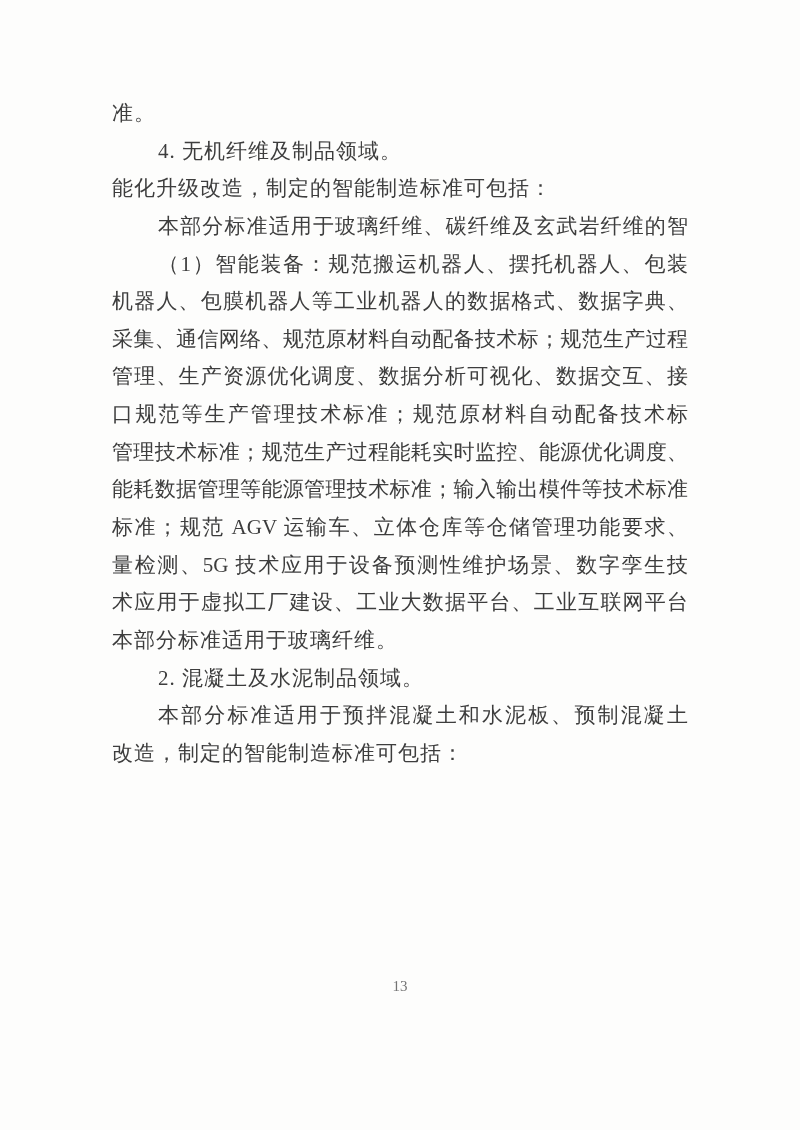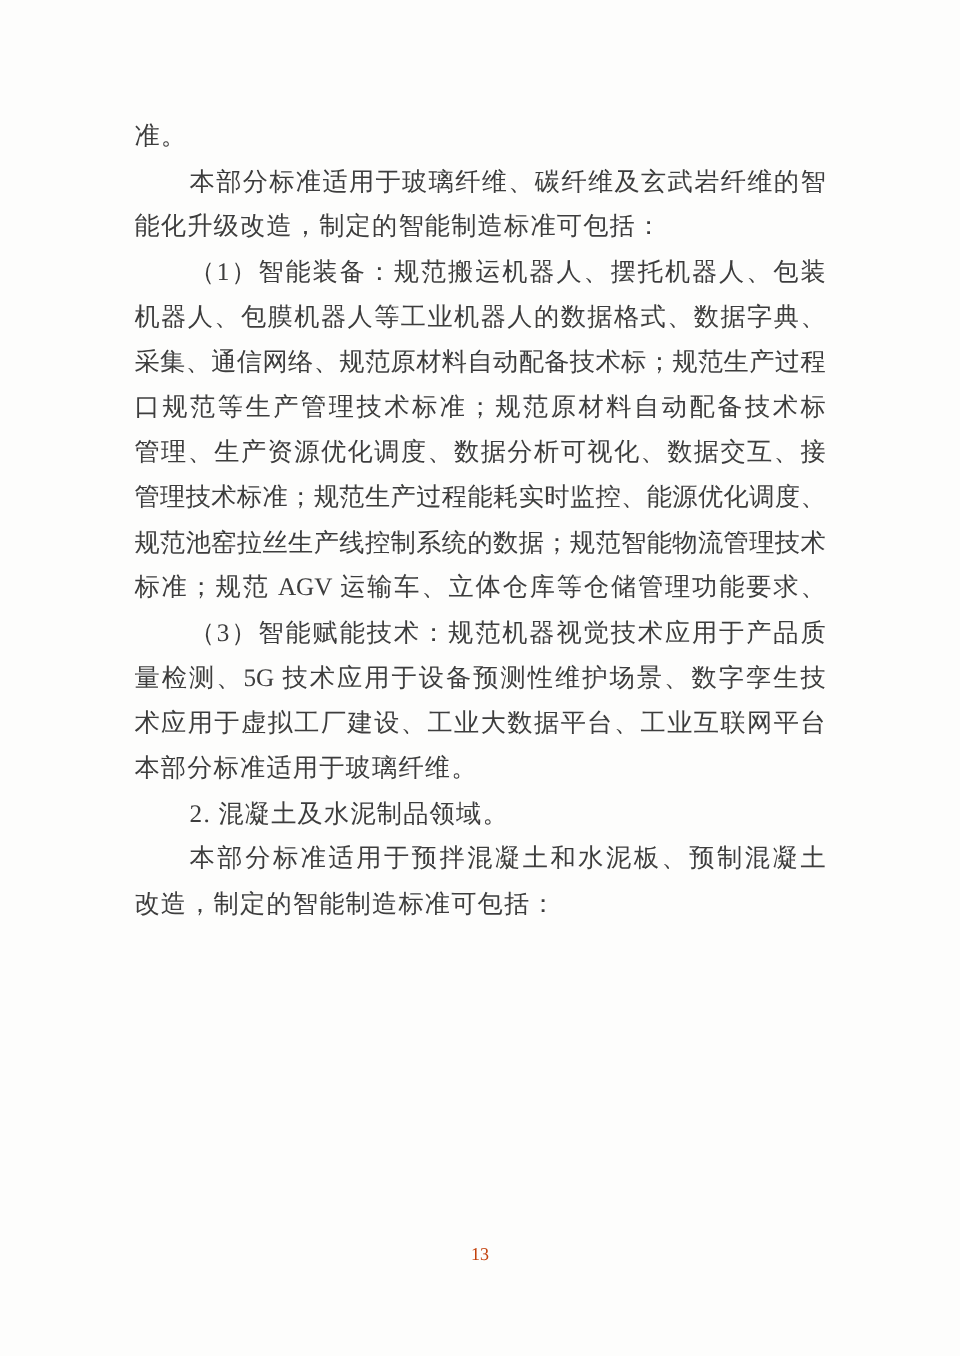--- a/index.html
+++ b/index.html
@@ -36,44 +36,44 @@
     text-align: justify;
     text-align-last: justify;
   }
   
   .line.i {
     text-indent: 46px;
   }
   .footer {
     position: absolute;
     left: 0;
-    top: 1038px;
+    top: 978px;
     width: 800px;
     text-align: center;
     font-size: 15px;
-    color: #c2410c;
+    color: #737373;
   }
 </style>
 </head>
 <body>
 
 <div class="page">
   <div class="content">
     <div class="line">准。</div>
+    <div class="line i">4. 无机纤维及制品领域。</div>
+    <div class="line">能化升级改造，制定的智能制造标准可包括：</div>
     <div class="line j i">本部分标准适用于玻璃纤维、碳纤维及玄武岩纤维的智</div>
-    <div class="line">能化升级改造，制定的智能制造标准可包括：</div>
     <div class="line j i">（1）智能装备：规范搬运机器人、摆托机器人、包装</div>
     <div class="line j">机器人、包膜机器人等工业机器人的数据格式、数据字典、</div>
     <div class="line j">采集、通信网络、规范原材料自动配备技术标；规范生产过程</div>
+    <div class="line j">管理、生产资源优化调度、数据分析可视化、数据交互、接</div>
     <div class="line j">口规范等生产管理技术标准；规范原材料自动配备技术标</div>
-    <div class="line j">管理、生产资源优化调度、数据分析可视化、数据交互、接</div>
     <div class="line j">管理技术标准；规范生产过程能耗实时监控、能源优化调度、</div>
-    <div class="line j">规范池窑拉丝生产线控制系统的数据；规范智能物流管理技术</div>
+    <div class="line j">能耗数据管理等能源管理技术标准；输入输出模件等技术标准</div>
     <div class="line j">标准；规范 AGV 运输车、立体仓库等仓储管理功能要求、</div>
-    <div class="line j i">（3）智能赋能技术：规范机器视觉技术应用于产品质</div>
     <div class="line j">量检测、5G 技术应用于设备预测性维护场景、数字孪生技</div>
     <div class="line j">术应用于虚拟工厂建设、工业大数据平台、工业互联网平台</div>
     <div class="line">本部分标准适用于玻璃纤维。</div>
     <div class="line i">2. 混凝土及水泥制品领域。</div>
     <div class="line j i">本部分标准适用于预拌混凝土和水泥板、预制混凝土</div>
     <div class="line">改造，制定的智能制造标准可包括：</div>
   </div>
   <div class="footer">13</div>
 </div>
 

